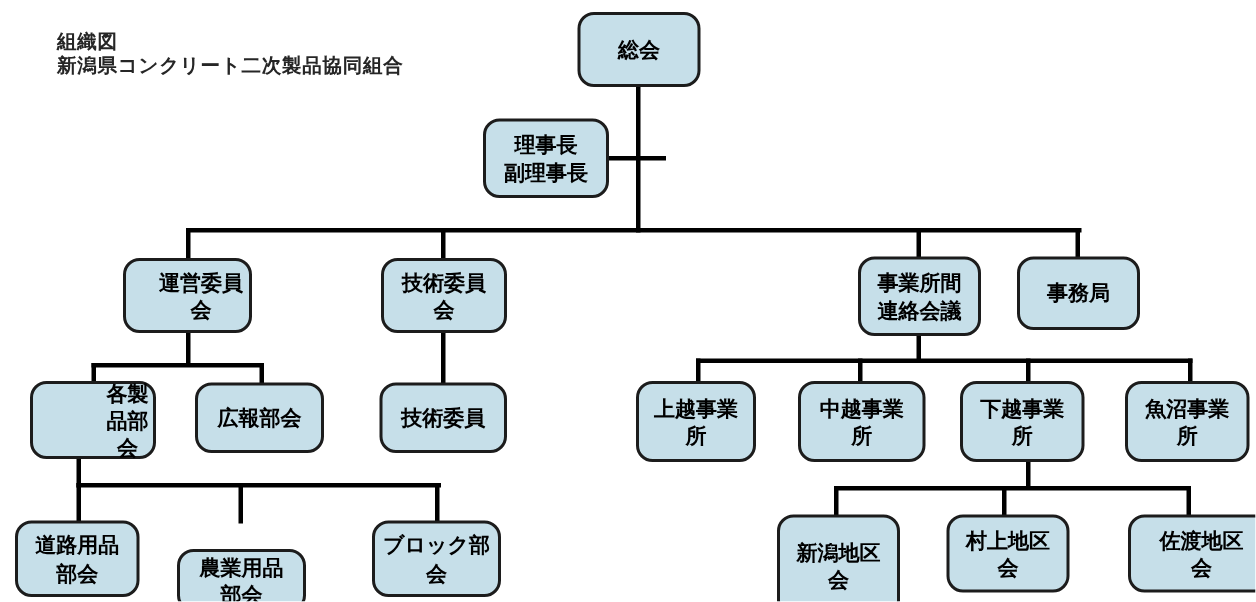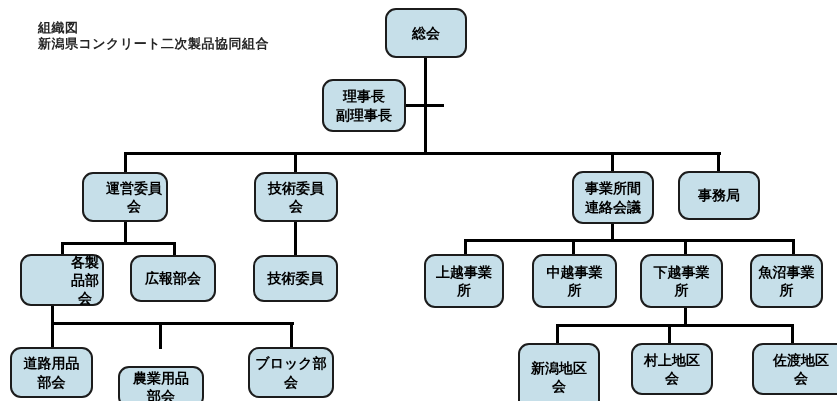--- a/index.html
+++ b/index.html
@@ -66,21 +66,21 @@
   .nb-unei{left:82px;top:172px;width:86px;height:50px;padding-left:20px;}
   .nb-giin{left:254px;top:172px;width:84px;height:50px;}
   .nb-jigyo{left:572px;top:171px;width:82px;height:53px;}
   .nb-jimu{left:678px;top:171px;width:82px;height:49px;}
   .nb-kaku{left:20px;top:254px;width:84px;height:52px;padding-left:48px;}
   .nb-koho{left:130px;top:255px;width:86px;height:47px;}
   .nb-gibu{left:253px;top:255px;width:85px;height:47px;}
   .nb-joetsu{left:424px;top:254px;width:80px;height:54px;}
   .nb-chuetsu{left:532px;top:254px;width:85px;height:54px;}
   .nb-kaetsu{left:640px;top:254px;width:83px;height:54px;}
-  .nb-uonuma{left:750px;top:254px;width:73px;height:54px;}
+  .nb-uonuma{left:750px;top:254px;width:83px;height:54px;}
   .nb-doro{left:10px;top:347px;width:83px;height:51px;}
   .nb-nogyo{left:118px;top:366px;width:86px;height:42px;}
   .nb-block{left:248px;top:347px;width:86px;height:51px;}
   .nb-niigata{left:518px;top:343px;width:82px;height:68px;}
   .nb-murakami{left:631px;top:343px;width:82px;height:52px;}
   .nb-sado{left:752px;top:343px;width:98px;height:52px;}
 </style>
 </head>
 <body>
 

